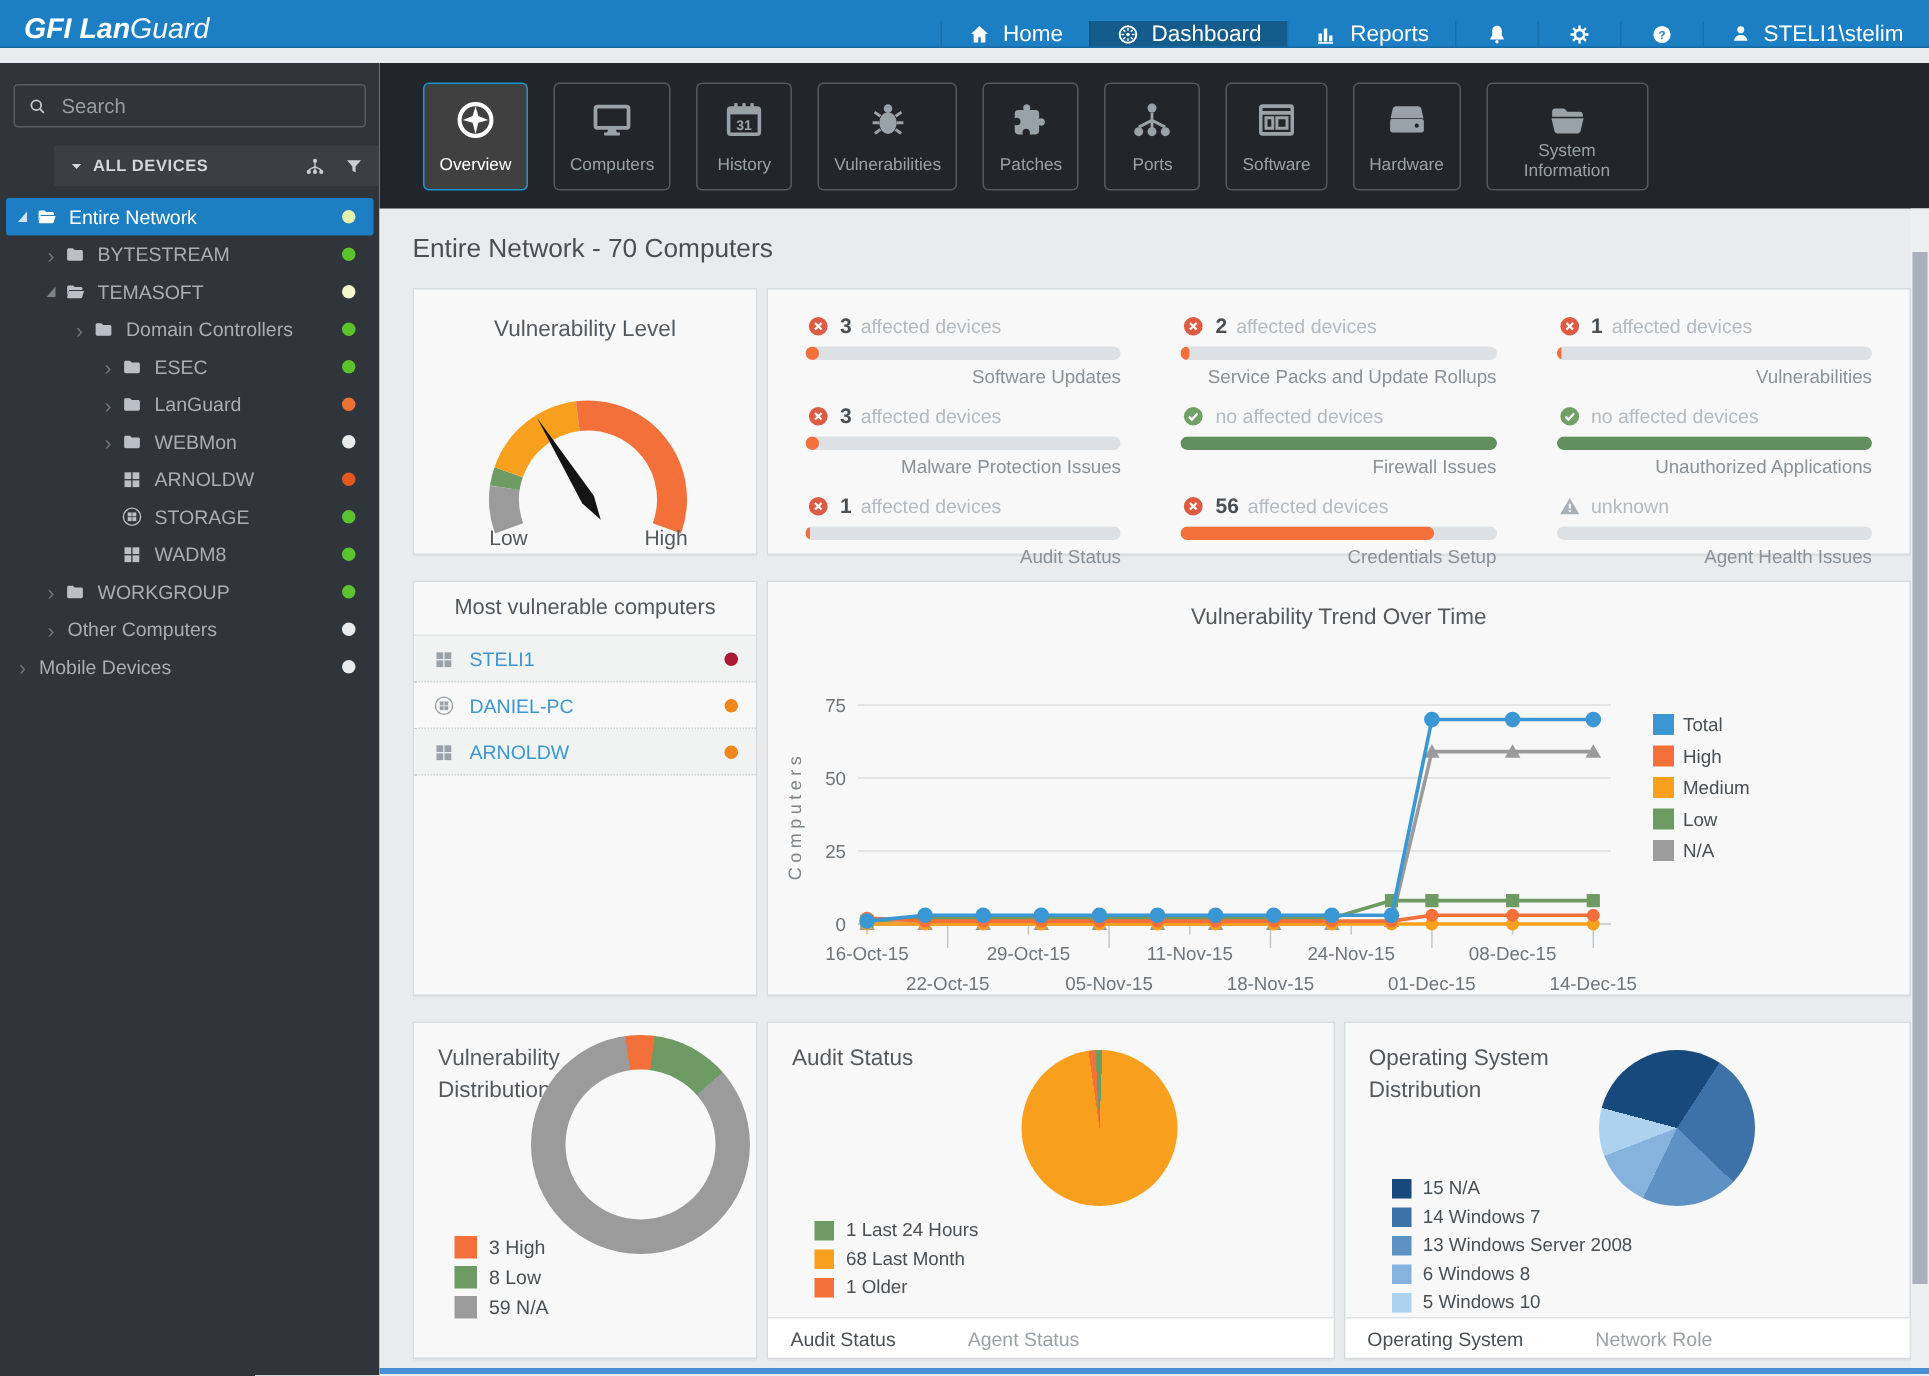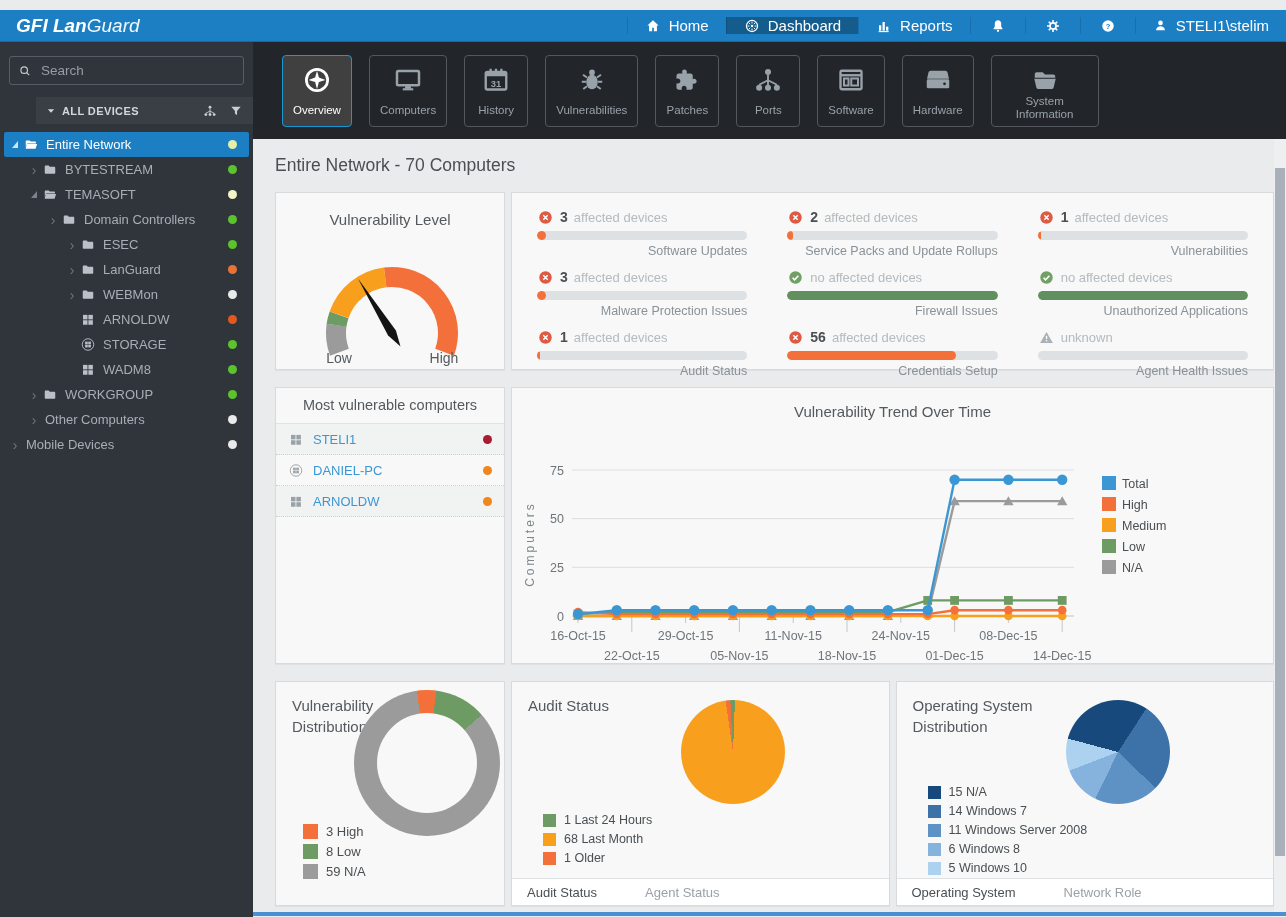--- a/index.html
+++ b/index.html
@@ -1,21 +1,21 @@
 <!DOCTYPE html>
 <html><head>
 <meta charset="utf-8">
 <style>
   html,body{margin:0;padding:0;background:#E9EBED;font-family:"Liberation Sans","DejaVu Sans",sans-serif;}
   #root{position:relative;width:1286px;height:917px;overflow:hidden;background:#E9EBED;}
   .icn{display:inline-block;width:16px;height:16px;flex:0 0 auto;}
   .icn svg{display:block;width:100%;height:100%;}
 
   
-  #topnav{position:absolute;left:0;top:10px;width:1286px;height:32px;background:#1C7FC4;display:flex;align-items:center;border-bottom:1px solid rgba(0,0,0,.18);box-sizing:border-box;}
+  #topnav{position:absolute;left:0;top:0;width:1286px;height:32px;background:#1C7FC4;display:flex;align-items:flex-end;border-bottom:1px solid rgba(0,0,0,.18);box-sizing:border-box;}
   .brand{display:flex;align-items:center;padding:0 16px;color:#fff;font-size:19px;font-style:italic;}
   .brand .b1{font-weight:bold;}
   .brand .b2{font-weight:normal;opacity:.95;}
   #nav-items{margin-left:auto;display:flex;align-items:stretch;}
   .nav-item{display:flex;align-items:center;gap:8px;padding:0 17px;color:#fff;font-size:15px;cursor:pointer;border-left:1px solid rgba(0,0,0,.12);}
   .nav-item .icn{width:16px;height:16px;}
   .nav-item.active{background:#135C8C;}
   .nav-item.icon-only{padding:0 19px;}
 
   
@@ -832,21 +832,21 @@
               <div class="lrow">
          <span class="sw" style="background:#17497C"></span>
          <span class="lt">15 N/A</span>
        </div>
               <div class="lrow">
          <span class="sw" style="background:#3D72A8"></span>
          <span class="lt">14 Windows 7</span>
        </div>
               <div class="lrow">
          <span class="sw" style="background:#5E92C5"></span>
-         <span class="lt">11 Windows Server 2008</span>
+         <span class="lt">13 Windows Server 2008</span>
        </div>
               <div class="lrow">
          <span class="sw" style="background:#85B3DE"></span>
          <span class="lt">6 Windows 8</span>
        </div>
               <div class="lrow">
          <span class="sw" style="background:#ADD2F0"></span>
          <span class="lt">5 Windows 10</span>
        </div>
             </div>

